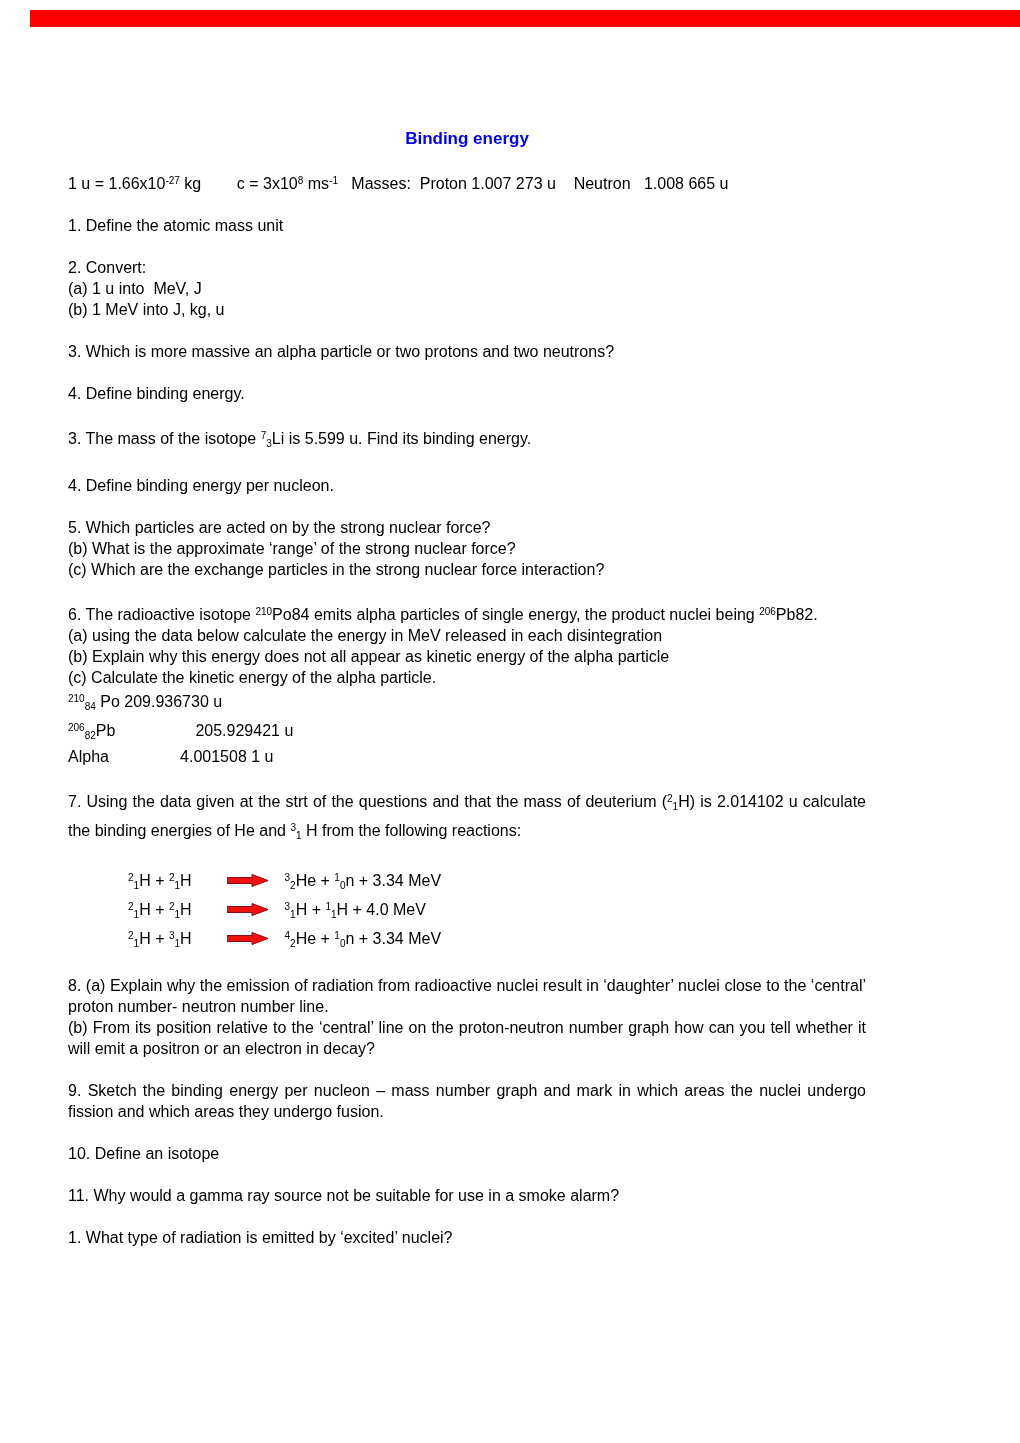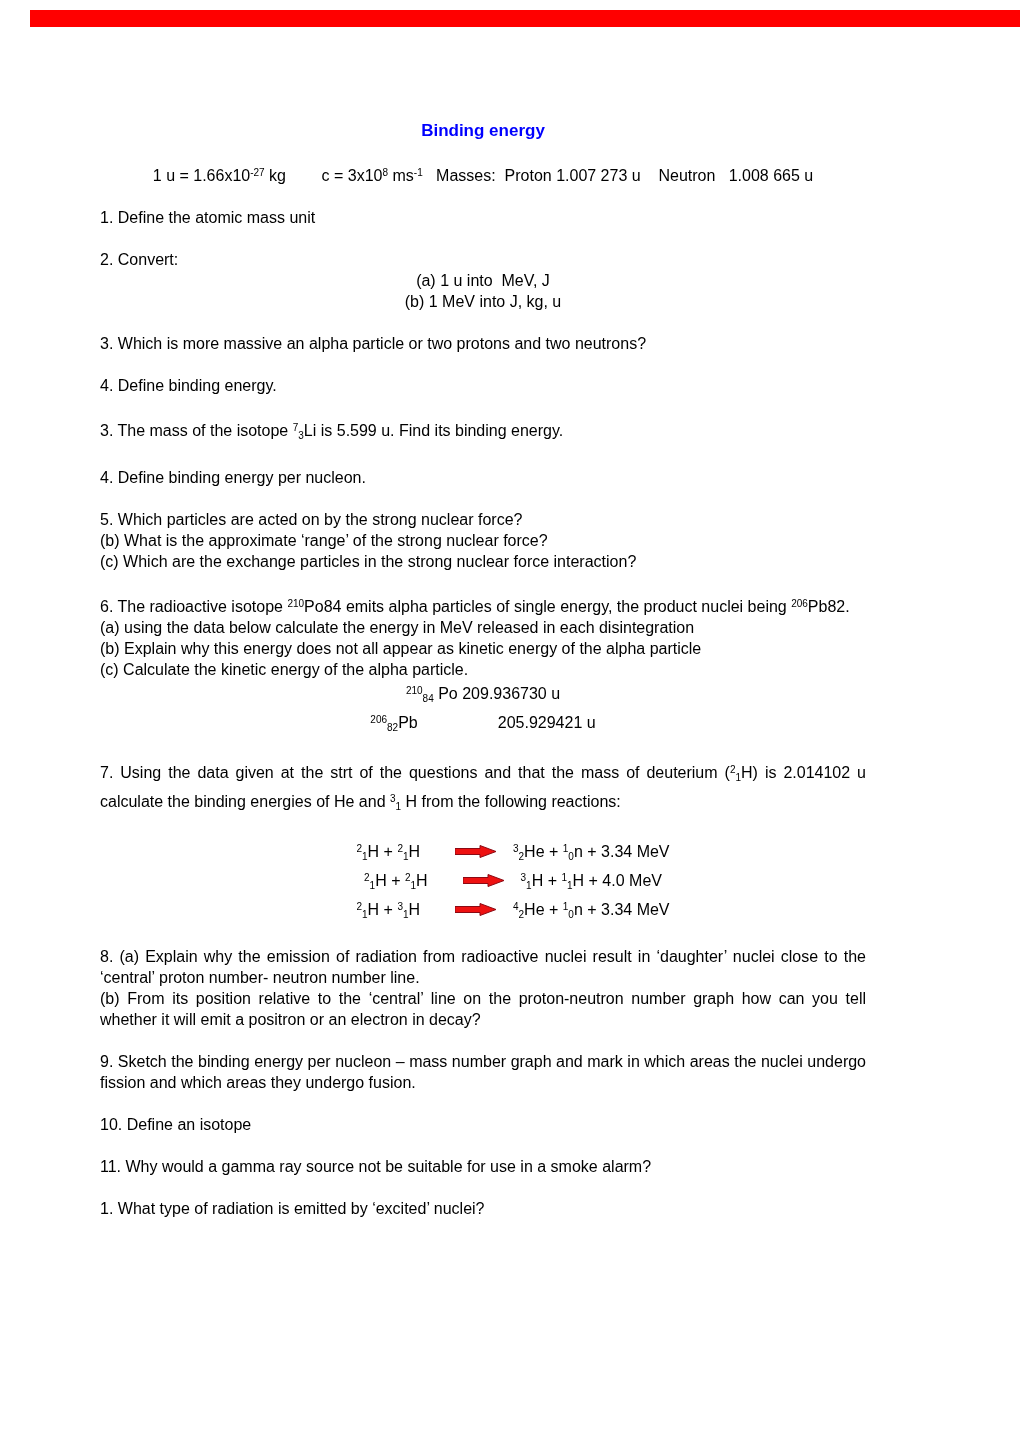--- a/index.html
+++ b/index.html
@@ -19,40 +19,40 @@
   }
   .top-bar {
     position: absolute;
     top: 10px;
     left: 30px;
     width: 990px;
     height: 17px;
     background: #ff0000;
   }
   .content {
-    padding: 120px 154px 60px 100px;
+    padding: 120px 154px 60px 68px;
+    margin-top: 8px;
   }
   .title {
     text-align: center;
     font-weight: bold;
     font-size: 17px;
     line-height: 21px;
     color: #0000ff;
   }
   .para {
     margin: 0;
     line-height: 21px;
   }
   .gap { margin-top: 21px; }
-  .pre { white-space: pre-wrap; text-align: center; }
+  .pre { white-space: pre-wrap; }
   .justify { text-align: justify; }
   .reaction {
     margin-left: 60px;
     white-space: pre-wrap;
-    text-align: center;
   }
   .s-sup {
     font-size: 10px;
     vertical-align: 5px;
   }
   .s-sub {
     font-size: 10px;
     vertical-align: -3px;
   }
   .arrow-icon {
@@ -81,20 +81,21 @@
         <div class="para gap"><span>4. Define binding energy per nucleon.</span></div>
         <div class="para gap"><span>5. Which particles are acted on by the strong nuclear force?</span></div>
         <div class="para"><span>(b) What is the approximate ‘range’ of the strong nuclear force?</span></div>
         <div class="para"><span>(c) Which are the exchange particles in the strong nuclear force interaction?</span></div>
         <div class="para justify gap"><span>6. The radioactive isotope </span><span class="s-sup">210</span><span>Po84 emits alpha particles of single energy, the product nuclei being </span><span class="s-sup">206</span><span>Pb82.</span></div>
         <div class="para"><span>(a) using the data below calculate the energy in MeV released in each disintegration</span></div>
         <div class="para"><span>(b) Explain why this energy does not all appear as kinetic energy of the alpha particle</span></div>
         <div class="para"><span>(c) Calculate the kinetic energy of the alpha particle.</span></div>
         <div class="para pre"><span class="s-sup">210</span><span class="s-sub">84</span><span> Po 209.936730 u</span></div>
         <div class="para pre"><span class="s-sup">206</span><span class="s-sub">82</span><span>Pb                  205.929421 u</span></div>
+        <div class="para pre"><span>Alpha                4.001508 1 u</span></div>
         <div class="para justify gap"><span>7. Using the data given at the strt of the questions and that the mass of deuterium (</span><span class="s-sup">2</span><span class="s-sub">1</span><span>H) is 2.014102 u calculate the binding energies of He and </span><span class="s-sup">3</span><span class="s-sub">1</span><span> H from the following reactions:</span></div>
         <div class="para reaction gap"><span class="s-sup">2</span><span class="s-sub">1</span><span>H + </span><span class="s-sup">2</span><span class="s-sub">1</span><span>H</span><span class="arrow-icon">
   <svg width="42" height="13" viewBox="0 0 42 13" xmlns="http://www.w3.org/2000/svg">
     <polygon points="0,3.5 25,3.5 25,0.5 41,6.5 25,12.5 25,9.5 0,9.5" fill="#ee1111" stroke="#8b0a14" stroke-width="1"></polygon>
   </svg>
 </span><span class="s-sup">3</span><span class="s-sub">2</span><span>He + </span><span class="s-sup">1</span><span class="s-sub">0</span><span>n + 3.34 MeV</span></div>
         <div class="para reaction"><span class="s-sup">2</span><span class="s-sub">1</span><span>H + </span><span class="s-sup">2</span><span class="s-sub">1</span><span>H</span><span class="arrow-icon">
   <svg width="42" height="13" viewBox="0 0 42 13" xmlns="http://www.w3.org/2000/svg">
     <polygon points="0,3.5 25,3.5 25,0.5 41,6.5 25,12.5 25,9.5 0,9.5" fill="#ee1111" stroke="#8b0a14" stroke-width="1"></polygon>
   </svg>

